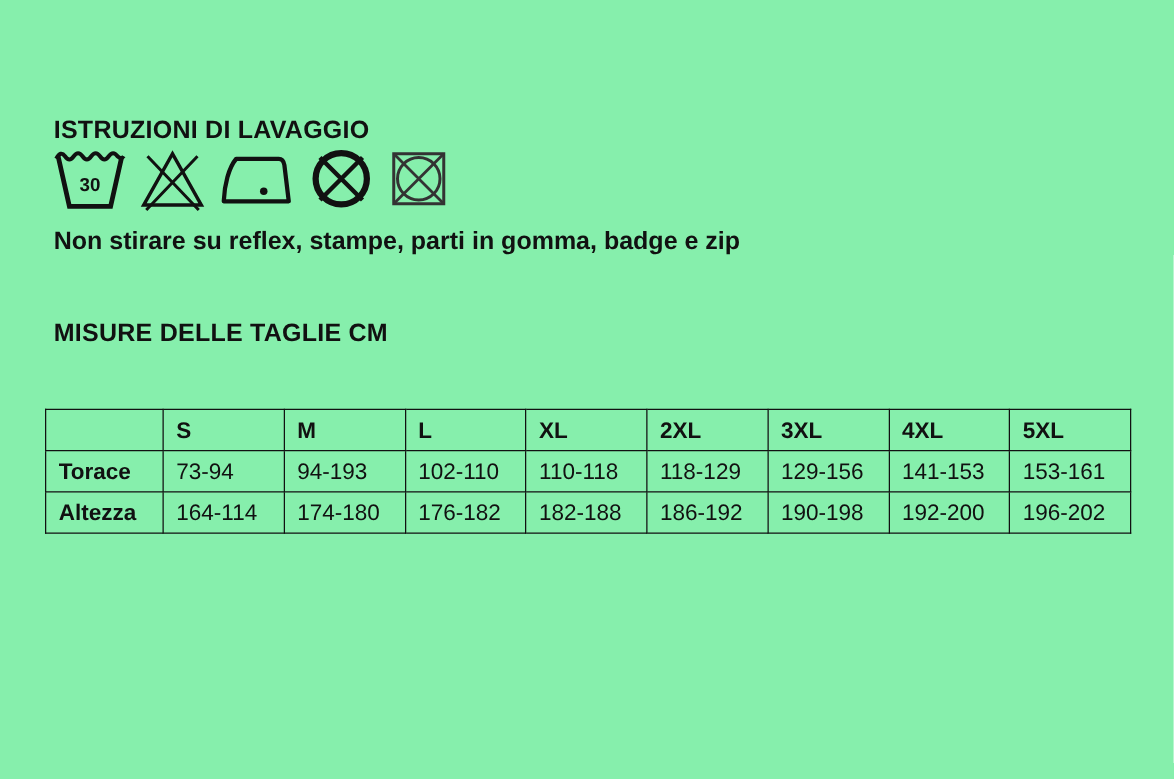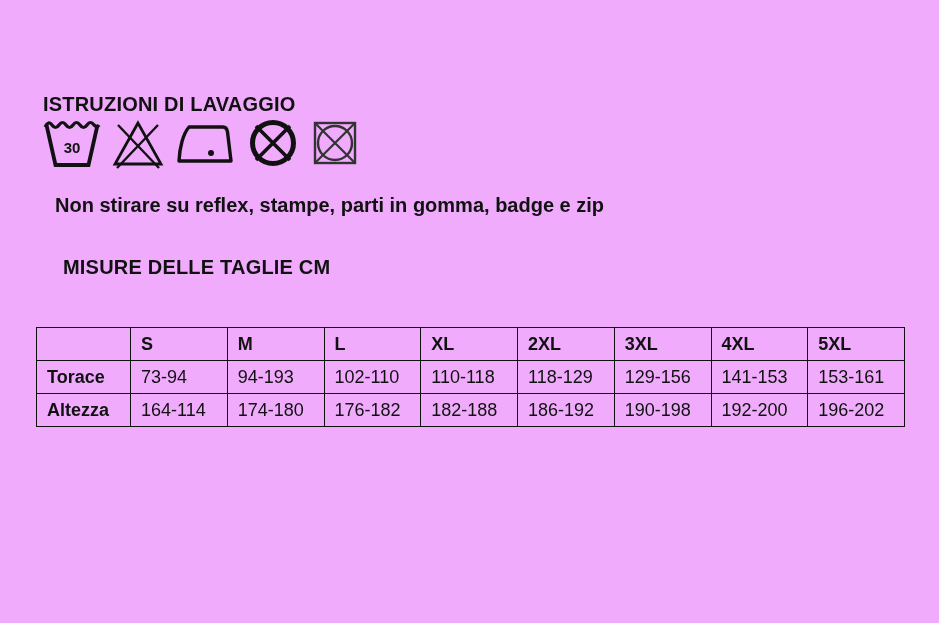--- a/index.html
+++ b/index.html
@@ -4,41 +4,41 @@
 <style>
   html, body {
     margin: 0;
     padding: 0;
     background: #ffffff;
   }
   .page {
     position: relative;
     width: 939px;
     height: 623px;
-    background: #f0abfc;
+    background: #86efac;
     font-family: "Liberation Sans", sans-serif;
     color: #111111;
     overflow: hidden;
   }
   .heading {
     position: absolute;
     left: 43px;
     margin: 0;
     font-size: 20px;
     font-weight: bold;
     letter-spacing: 0.2px;
     white-space: nowrap;
   }
   #washing-title { top: 93px; }
-  #sizes-title   { top: 256px; margin-left: 20px; }
+  #sizes-title   { top: 256px; }
   .note {
     position: absolute;
     left: 43px;
     top: 182px;
-    margin: 12px;
+    margin: 0;
     font-size: 20px;
     font-weight: bold;
     white-space: nowrap;
   }
   .symbols-row {
     position: absolute;
     left: 43px;
     top: 117px;
     display: flex;
     align-items: flex-start;

